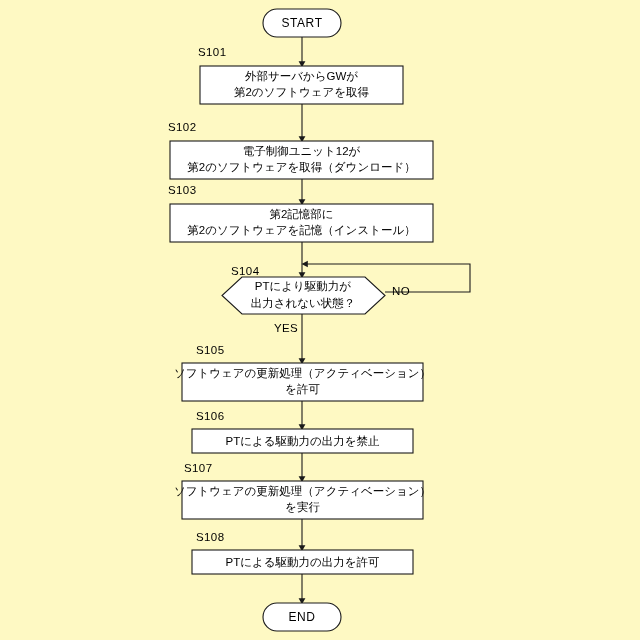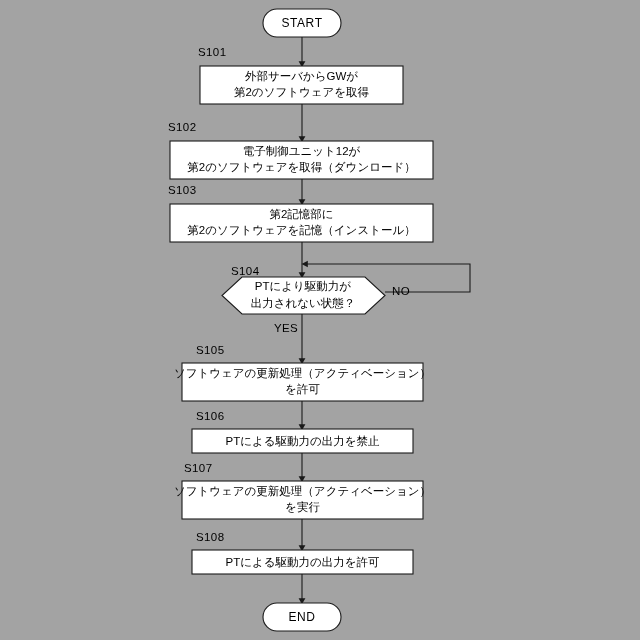--- a/index.html
+++ b/index.html
@@ -4,21 +4,21 @@
 <style>
   html, body {
     margin: 0;
     padding: 0;
     background: #ffffff;
   }
   #page {
     position: relative;
     width: 640px;
     height: 640px;
-    background: #a3a3a3;
+    background: #fef9c3;
     overflow: hidden;
     font-family: "Liberation Sans", "DejaVu Sans", sans-serif;
   }
   #flow-svg {
     position: absolute;
     left: 0;
     top: 0;
     width: 640px;
     height: 640px;
   }

